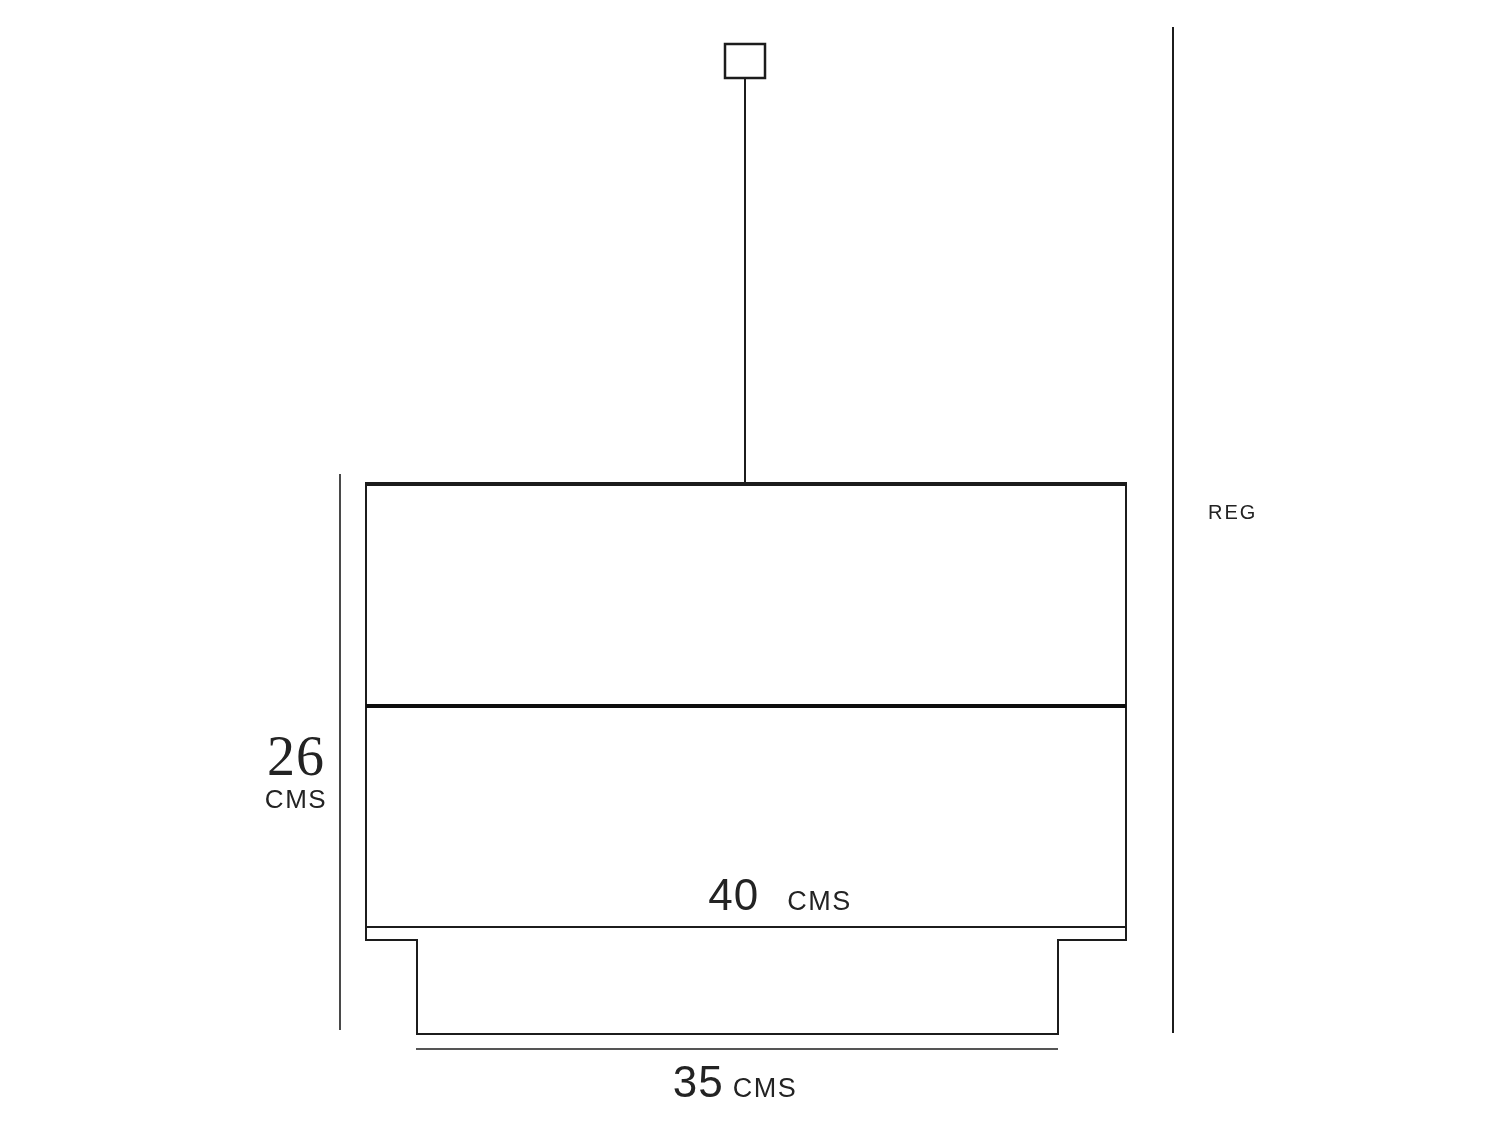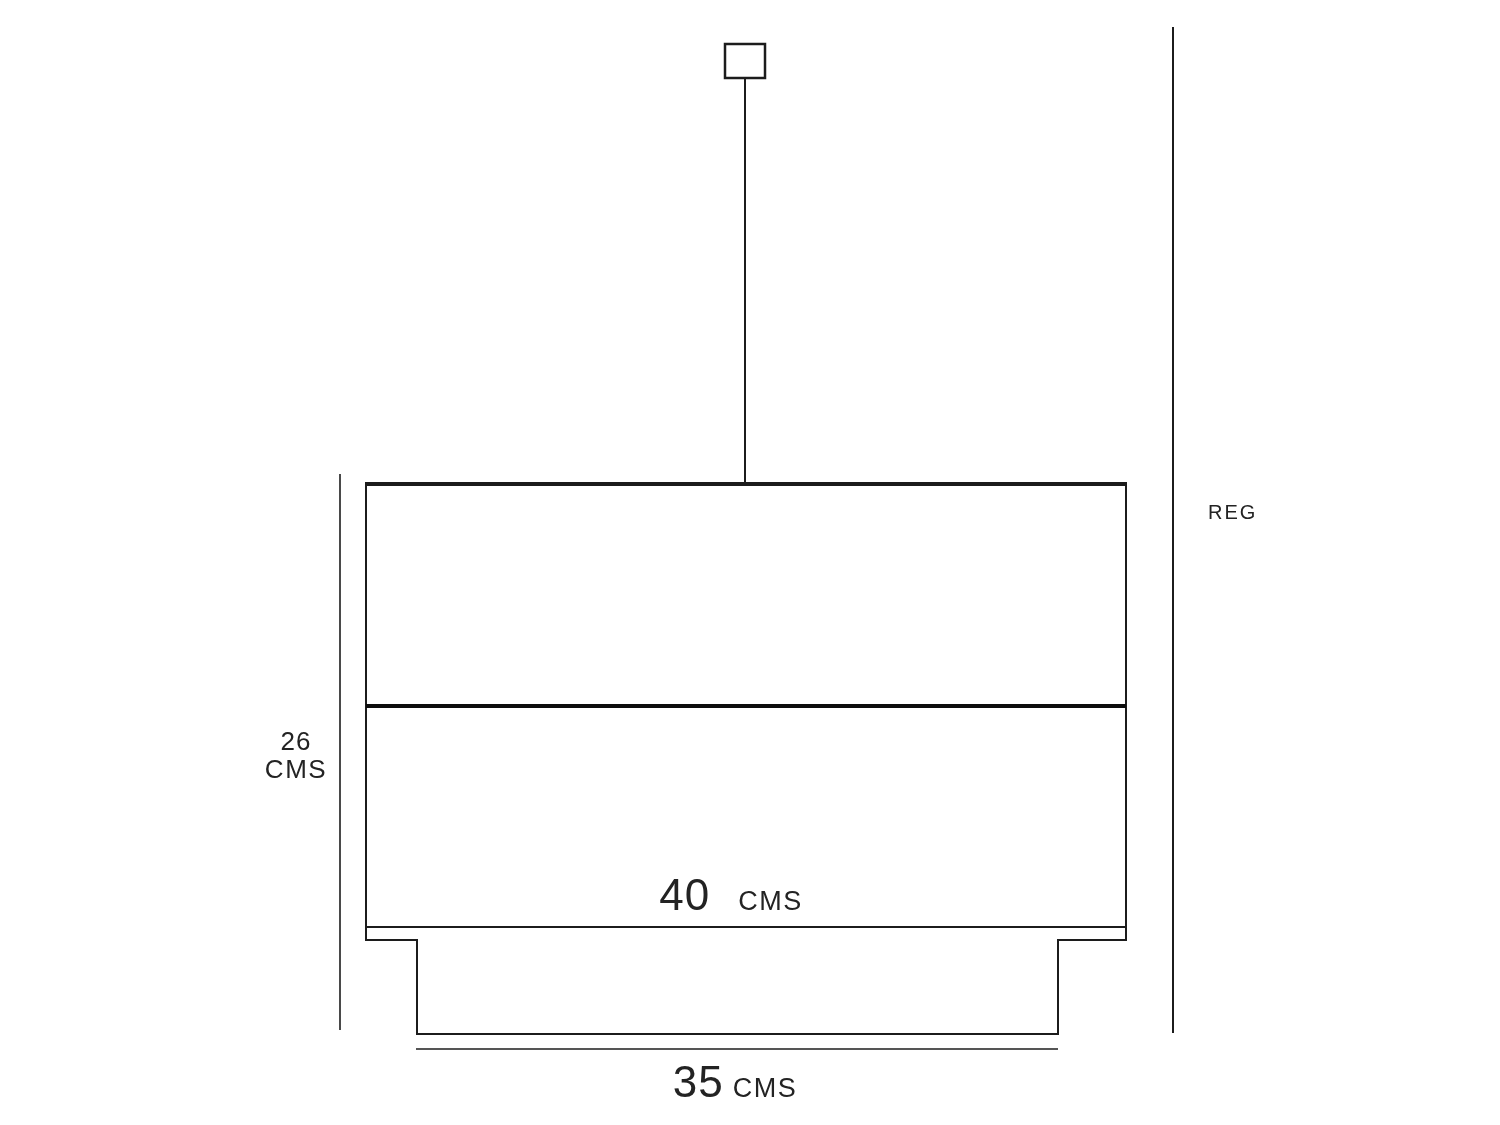--- a/index.html
+++ b/index.html
@@ -41,24 +41,25 @@
     gap: 9px;
     transform: translateX(-50%);
   }
   .big-num {
     font-size: 44px;
     line-height: 1;
     letter-spacing: 1px;
     font-weight: 400;
   }
   .big-num-26 {
-    font-size: 26px;
+    font-size: 56px;
     line-height: 1;
     letter-spacing: 1px;
     font-weight: 400;
+    font-family: Liberation Serif, serif;
   }
   .unit-caps {
     font-size: 27px;
     line-height: 1;
     letter-spacing: 1.5px;
     font-weight: 400;
   }
   .unit-caps-26 {
     font-size: 26px;
     line-height: 1;
@@ -97,21 +98,21 @@
     <line x1="1173" y1="27" x2="1173" y2="1033" stroke-width="2" stroke="#1c1c1c"></line>
 
     <line x1="416" y1="1049" x2="1058" y2="1049" stroke-width="1.6" stroke="#1c1c1c"></line>
   </svg>
 
   <div class="label dim-stack" style="left:296px; top:728px;">
     <span class="big-num-26">26</span>
     <span class="unit-caps-26">CMS</span>
   </div>
 
-  <div class="label dim-inline" style="left:731px; top:873px;gap:28px;">
+  <div class="label dim-inline" style="left:780px; top:873px;gap:28px;">
     <span class="big-num">40</span>
     <span class="unit-caps">CMS</span>
   </div>
 
   <div class="label dim-inline" style="left:735px; top:1060px;">
     <span class="big-num">35</span>
     <span class="unit-caps">CMS</span>
   </div>
 
   <div class="label reg-label" style="left:1208px; top:502px;">REG</div>

